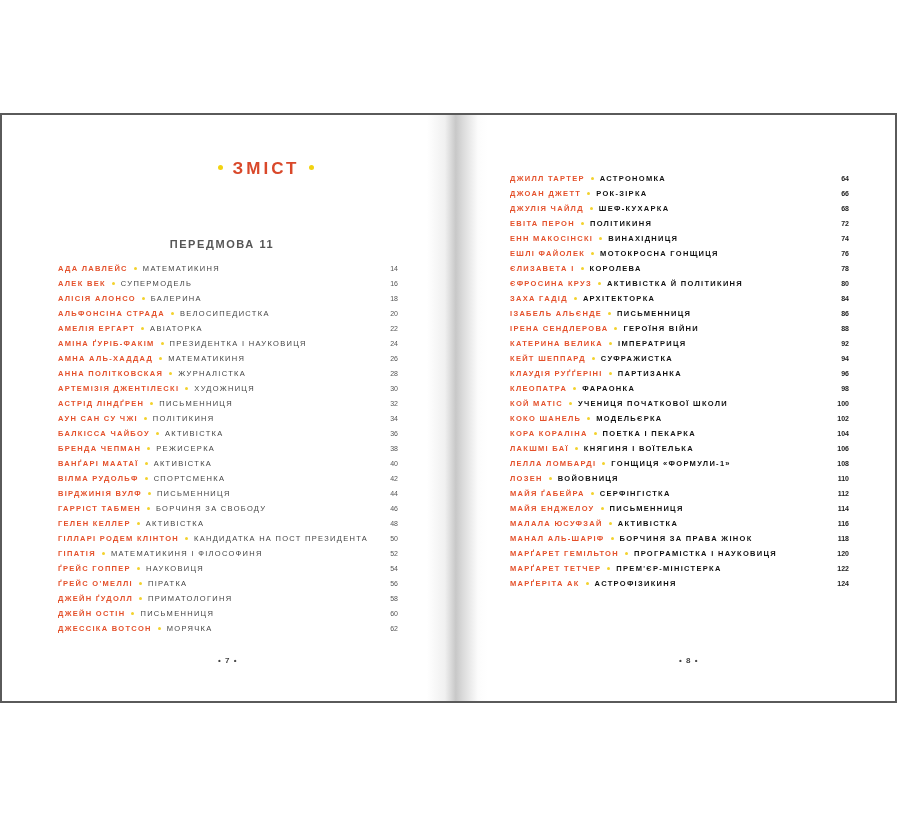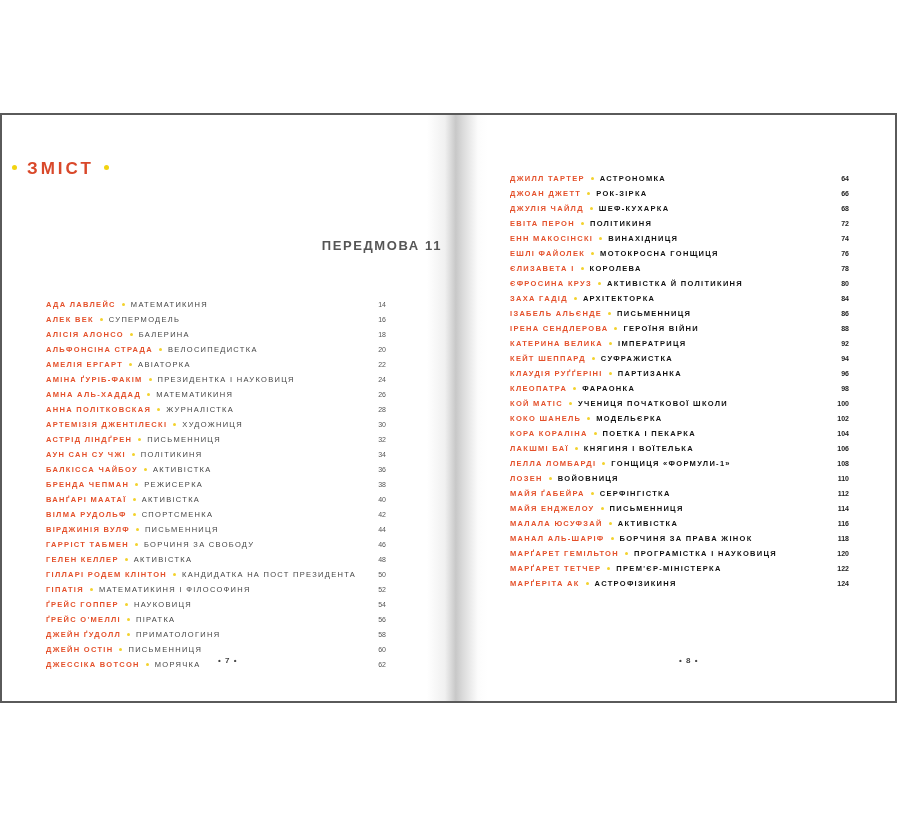--- a/index.html
+++ b/index.html
@@ -47,56 +47,57 @@
       height: 100%;
     }
     .page-left { left: 0; width: 440px; }
     .page-right { left: 460px; width: 437px; }
 
     .title {
       position: absolute;
       top: 44px;
       left: 0;
       width: 440px;
-      text-align: left;
+      text-align: center;
       font-weight: bold;
       font-size: 17px;
       letter-spacing: 3px;
       color: #d9482a;
       white-space: nowrap;
+      padding-left: 44px;
     }
     .title .dot {
       display: inline-block;
       width: 5px;
       height: 5px;
       border-radius: 50%;
       background: #f2d310;
       vertical-align: middle;
       margin: 0 10px;
       position: relative;
       top: -2px;
     }
     .preface {
       position: absolute;
       top: 123px;
       left: 0;
       width: 440px;
-      text-align: right;
-      font-size: 13px;
+      text-align: center;
+      font-size: 11px;
       font-weight: bold;
       letter-spacing: 1.6px;
       color: #555;
     }
     .toc {
       position: absolute;
       list-style: none;
       margin: 0;
       padding: 0;
     }
-    .toc-left { top: 146px; left: 44px; width: 340px; margin-top: 36px; }
+    .toc-left { top: 146px; left: 56px; width: 340px; }
     .toc-right { top: 56px; left: 48px; width: 339px; }
     .toc li {
       position: relative;
       height: 15px;
       line-height: 15px;
       font-size: 7.5px;
       letter-spacing: 1.3px;
       white-space: nowrap;
     }
     .toc .name {

